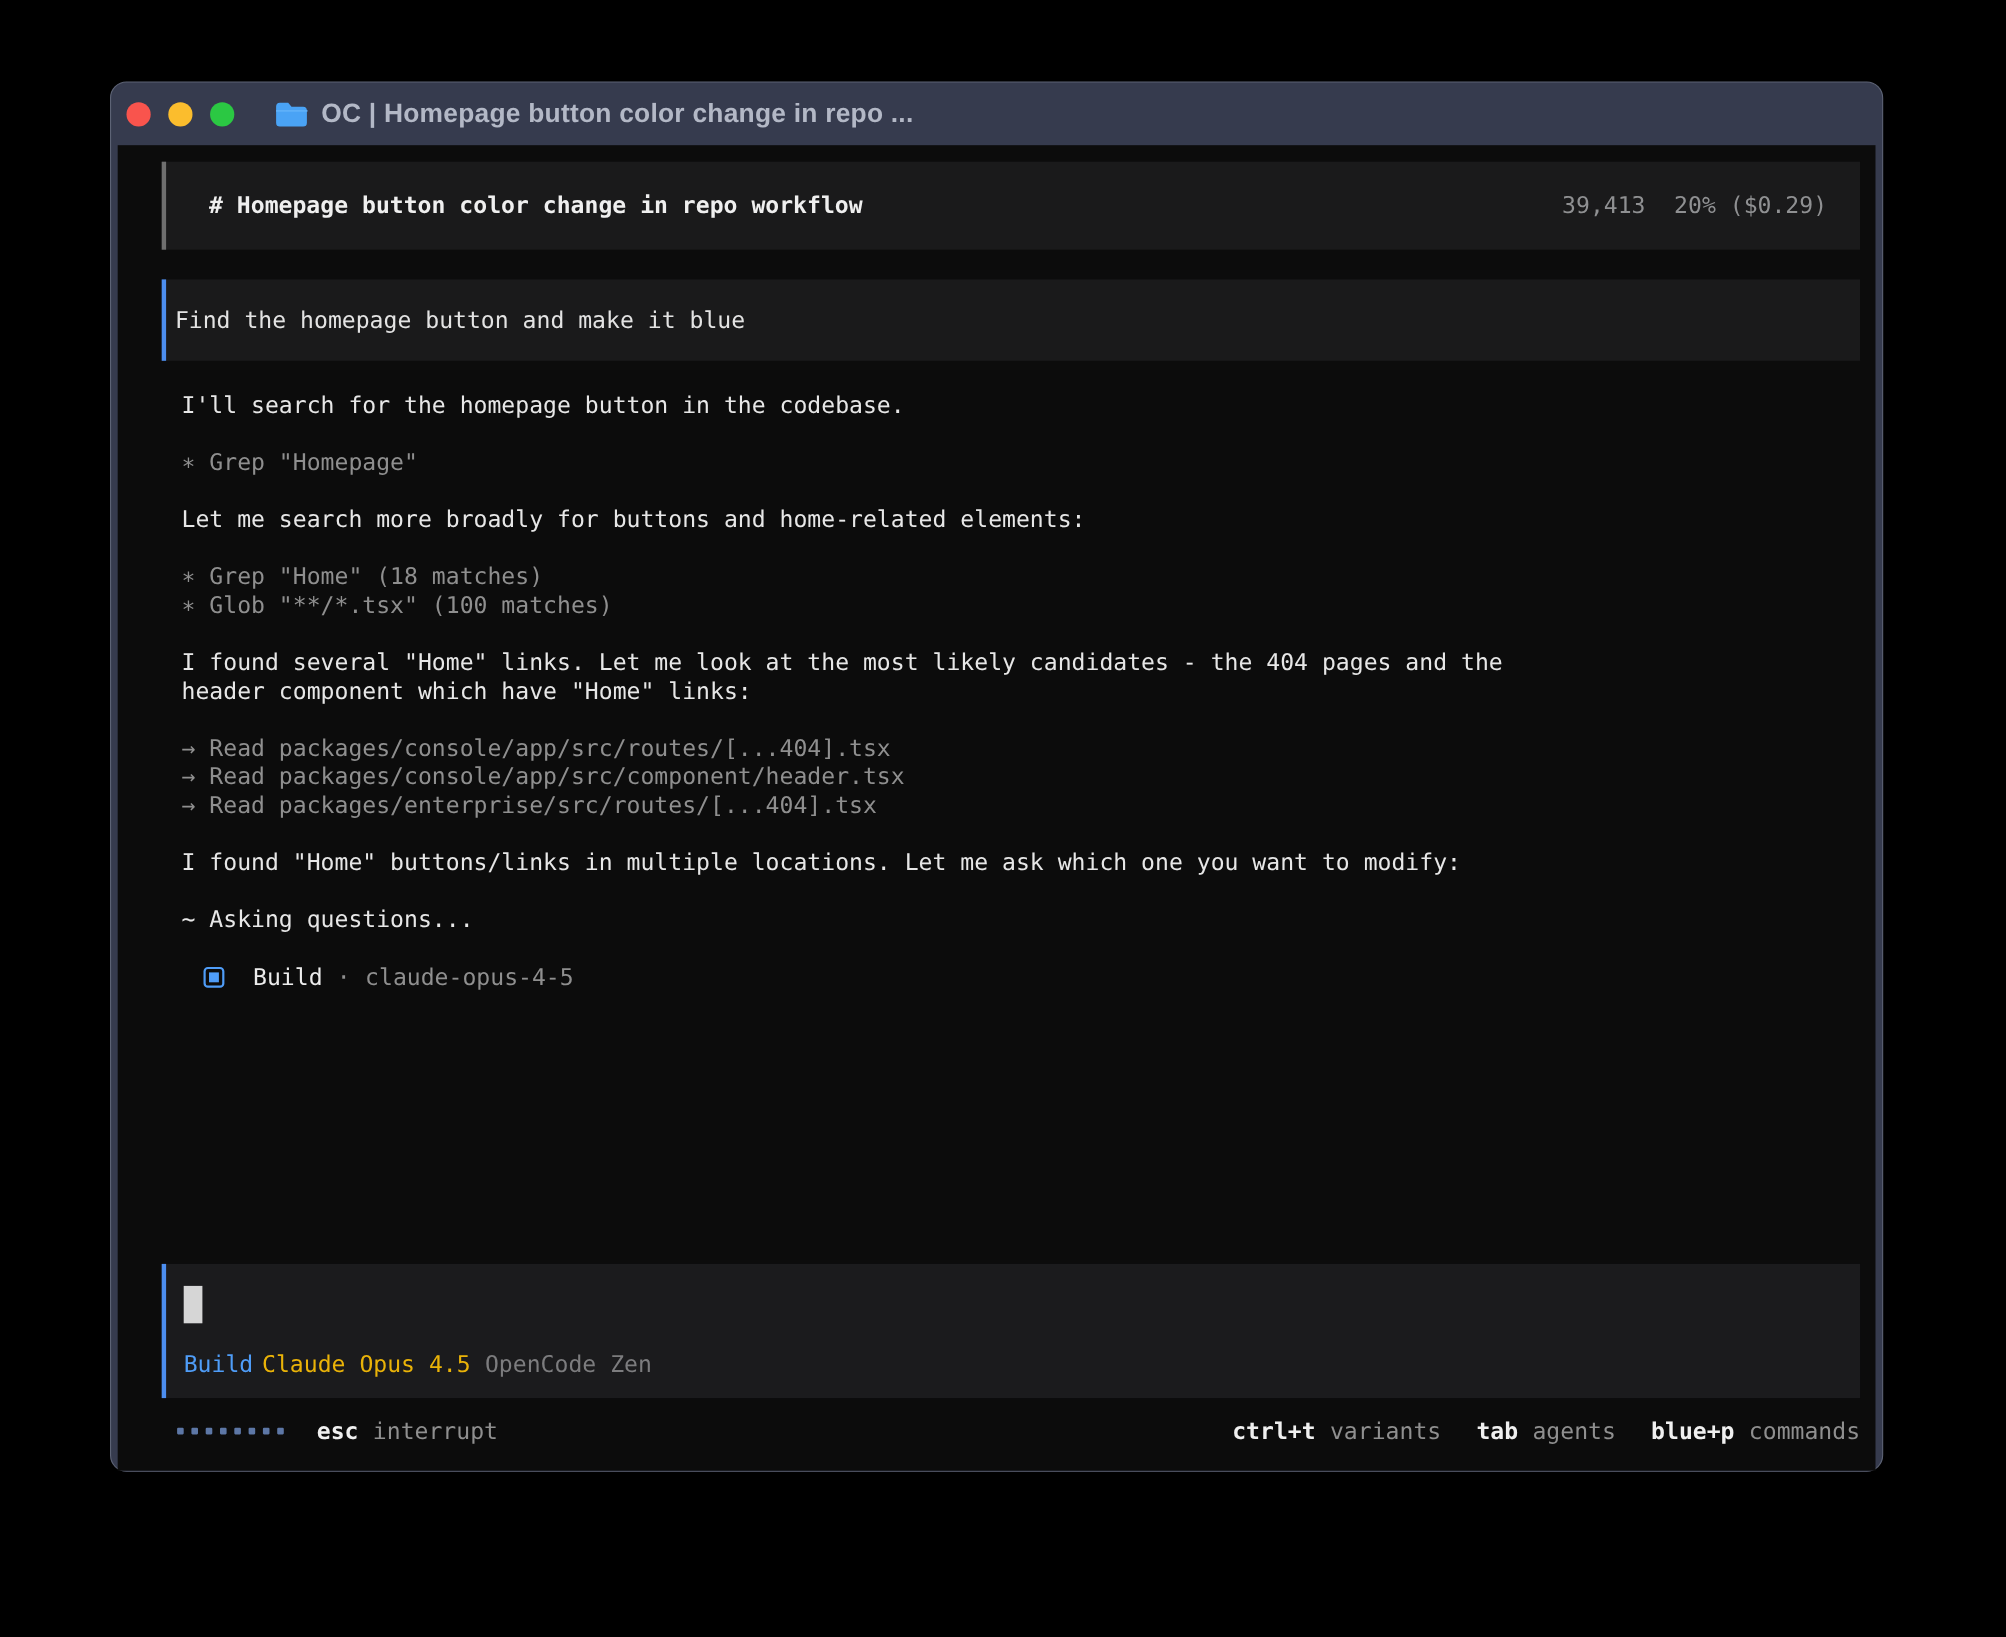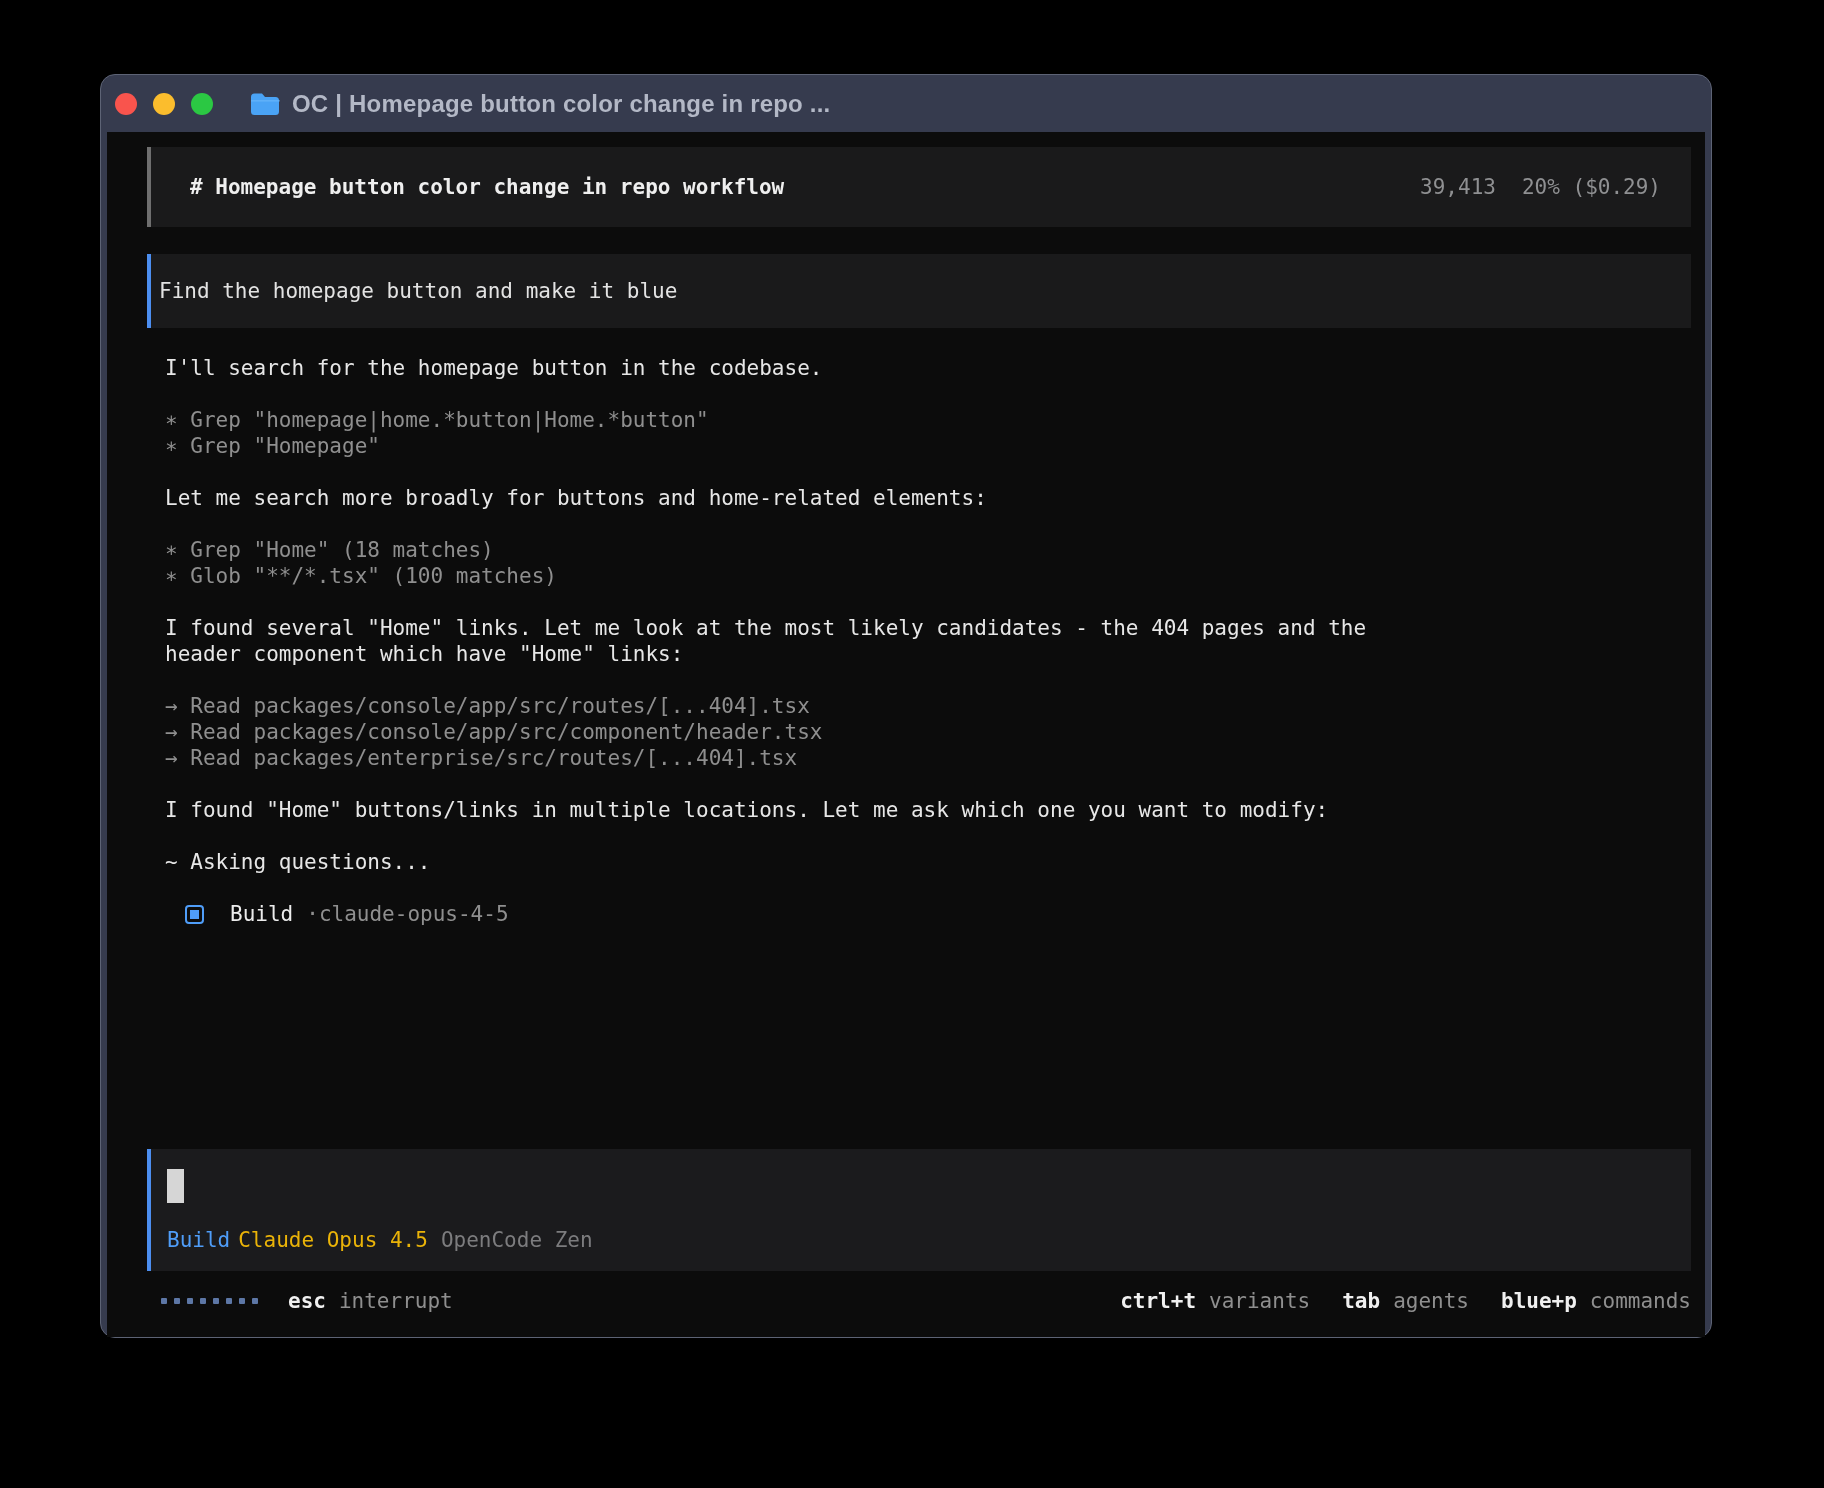--- a/index.html
+++ b/index.html
@@ -44,21 +44,21 @@
   .row.first { margin-top:27px; }
   .group { margin-top:26px; }
   .row.tool { color:#8f8f8f; }
 
   .agent-row { margin-top:26px; margin-left:58px; display:flex; align-items:center; }
   .agent-icon { width:19px; height:19px; border:2px solid #4f9df8; border-radius:4px;
     margin-left:20px; display:inline-flex; align-items:center; justify-content:center; }
   .agent-icon i { width:9px; height:9px; background:#4f9df8; display:block; }
   .agent-name { margin-left:26px; color:#ececec; }
   .agent-sep { margin-left:13px; color:#8f8f8f; }
-  .agent-model { color:#8f8f8f; }
+  .agent-model { margin-left:13px; color:#8f8f8f; }
 
   
   .input-box { margin-top:auto; margin-left:40px; margin-right:14px;
     background:#1b1b1d; border-left:4px solid #4c8ef0;
     padding:20px 0 18px 16px; }
   .cursor { width:17px; height:34px; background:#d6d6d6; }
   .input-meta { margin-top:24px; display:flex; align-items:baseline; }
   .input-agent { color:#4f9df8; }
   .input-model { margin-left:8px; color:#eab308; }
   .input-provider { margin-left:13px; color:#7c7c7e; }
@@ -104,21 +104,20 @@
       </span>
     </div>
 
     <div class="block user-block">
       <span>Find the homepage button and make it blue</span>
     </div>
 
     <div class="row text first">I'll search for the homepage button in the codebase.</div>
 
     <div class="group">
-      <div class="row tool">∗ Grep "homepage|home.*button|Home.*button"</div>
       <div class="row tool">∗ Grep "Homepage"</div>
     </div>
 
     <div class="row text">Let me search more broadly for buttons and home-related elements:</div>
 
     <div class="group">
       <div class="row tool">∗ Grep "Home" (18 matches)</div>
       <div class="row tool">∗ Glob "**/*.tsx" (100 matches)</div>
     </div>
 

